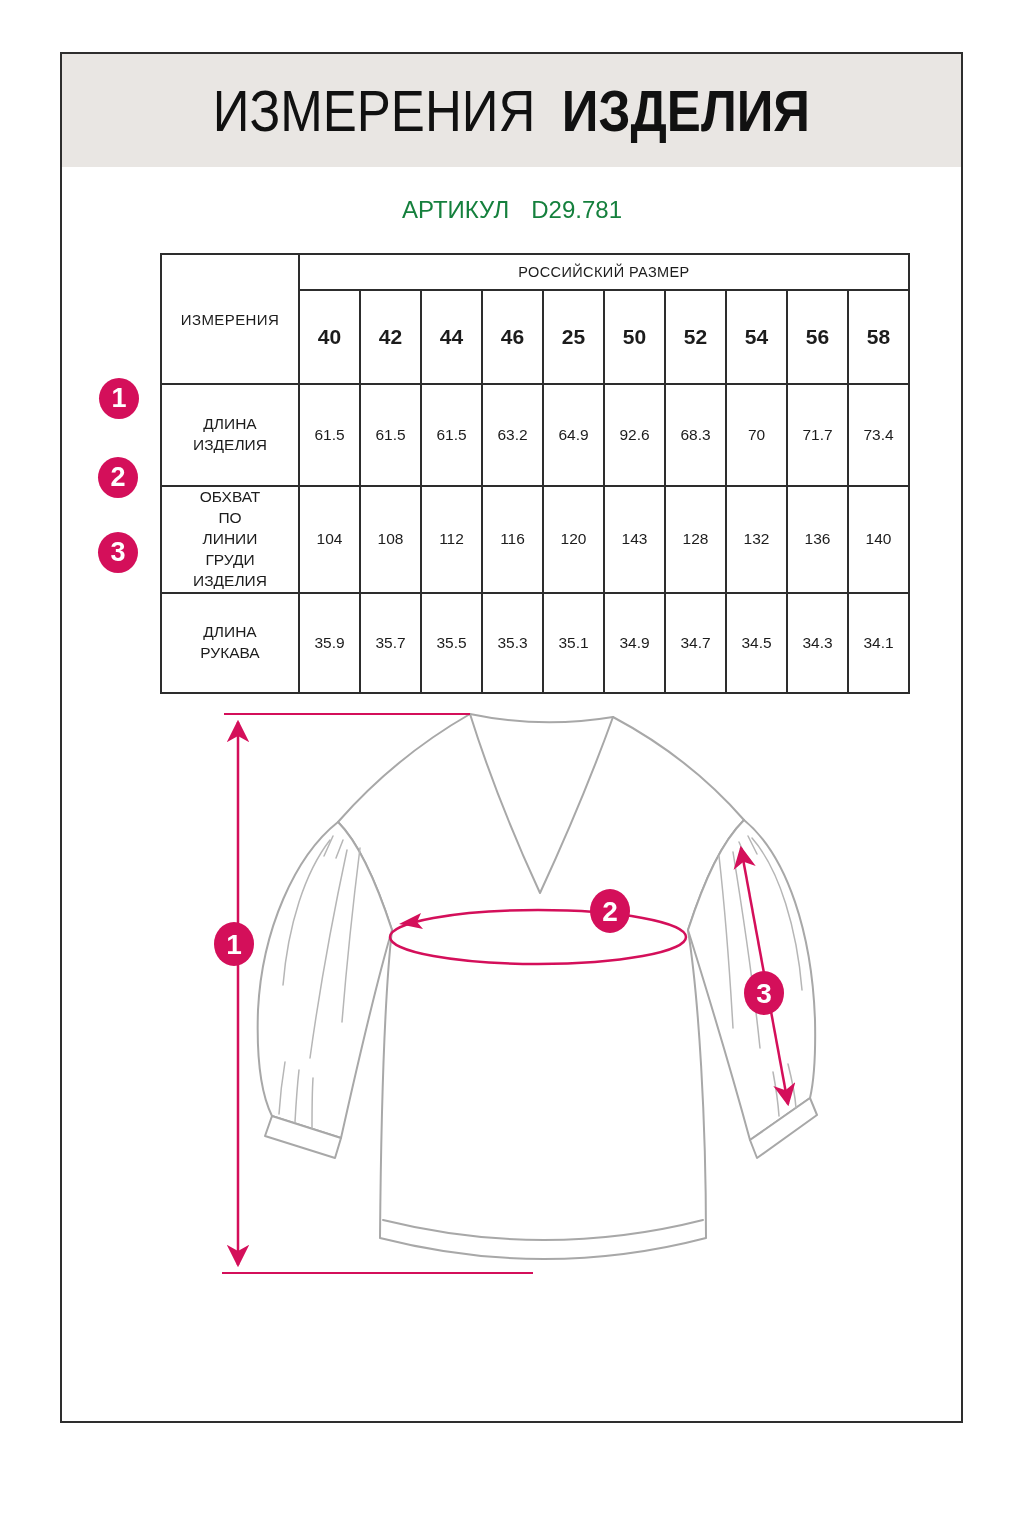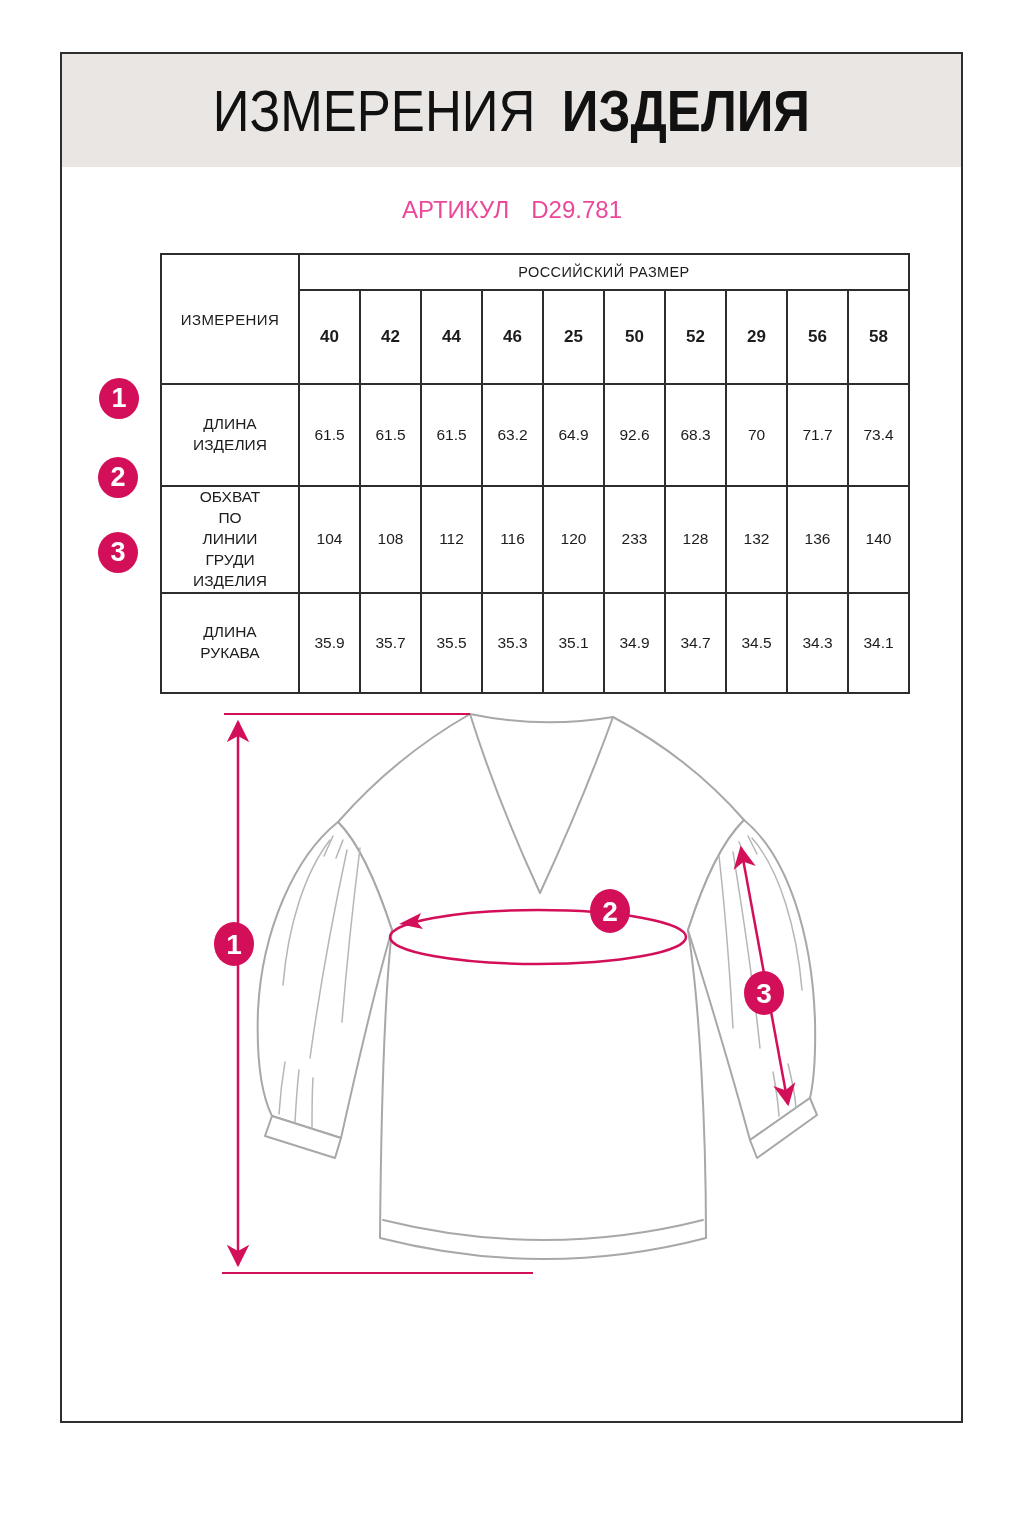--- a/index.html
+++ b/index.html
@@ -5,28 +5,28 @@
   html,body{margin:0;padding:0;background:#fff;}
   .page{position:relative;width:1024px;height:1536px;background:#ffffff;overflow:hidden;
         font-family:"Liberation Sans","DejaVu Sans",sans-serif;color:#1c1c1c;}
   .frame{position:absolute;left:60px;top:52px;width:899px;height:1367px;border:2px solid #2e2e2e;background:#fff;}
   .band{position:absolute;left:0;top:0;width:100%;height:113px;background:#e9e6e3;
         display:flex;align-items:center;justify-content:center;}
   .title{font-size:58px;letter-spacing:0px;color:#111;white-space:nowrap;
          transform:scaleX(0.88);transform-origin:center;}
   .title .t-reg{font-weight:400;}
   .title .t-bold{font-weight:700;margin-left:14px;}
-  .article{position:absolute;left:0;top:196px;width:1024px;text-align:center;font-size:24px;color:#ec4899;}
+  .article{position:absolute;left:0;top:196px;width:1024px;text-align:center;font-size:24px;color:#15803d;}
   .article .a-label{margin-right:22px;}
   
   .size-table{position:absolute;left:160px;top:253px;border-collapse:collapse;table-layout:fixed;}
   .size-table td,.size-table th{border:2px solid #2d2d2d;padding:9px;text-align:center;vertical-align:middle;
         font-weight:400;background:#fff;}
   .size-table .h-group{height:24px;font-size:14.5px;letter-spacing:0.4px;}
-  .size-table .h-sizes th{height:74px;font-size:17px;font-weight:700;}
+  .size-table .h-sizes th{height:74px;font-size:21px;font-weight:700;}
   .size-table .c-measure{font-size:15px;}
   .size-table .r1 td{height:82px;font-size:15.5px;}
   .size-table .r2 td{height:83px;font-size:15.5px;margin-top:41px;}
   .size-table .r3 td{height:80px;font-size:15.5px;}
   .size-table .c-label{font-size:14.5px;padding:0 28px;line-height:1.35;}
   
   .row-badge{position:absolute;width:40px;height:41px;border-radius:50%;background:#d40f5a;
         color:#fff;font-weight:700;font-size:27px;line-height:41px;text-align:center;}
   .badge-1{left:99px;top:378px;}
   .badge-2{left:98px;top:457px;}
@@ -70,21 +70,21 @@
       <td colspan="10">РОССИЙСКИЙ РАЗМЕР</td>
     </tr>
     <tr class="h-sizes">
       <th>40</th>
       <th>42</th>
       <th>44</th>
       <th>46</th>
       <th>25</th>
       <th>50</th>
       <th>52</th>
-      <th>29</th>
+      <th>54</th>
       <th>56</th>
       <th>58</th>
     </tr>
     <tr class="r1">
       <td class="c-label">ДЛИНА ИЗДЕЛИЯ</td>
       <td>61.5</td>
       <td>61.5</td>
       <td>61.5</td>
       <td>63.2</td>
       <td>64.9</td>
@@ -94,21 +94,21 @@
       <td>71.7</td>
       <td>73.4</td>
     </tr>
     <tr class="r2">
       <td class="c-label">ОБХВАТ ПО ЛИНИИ ГРУДИ ИЗДЕЛИЯ</td>
       <td>104</td>
       <td>108</td>
       <td>112</td>
       <td>116</td>
       <td>120</td>
-      <td>233</td>
+      <td>143</td>
       <td>128</td>
       <td>132</td>
       <td>136</td>
       <td>140</td>
     </tr>
     <tr class="r3">
       <td class="c-label">ДЛИНА РУКАВА</td>
       <td>35.9</td>
       <td>35.7</td>
       <td>35.5</td>

